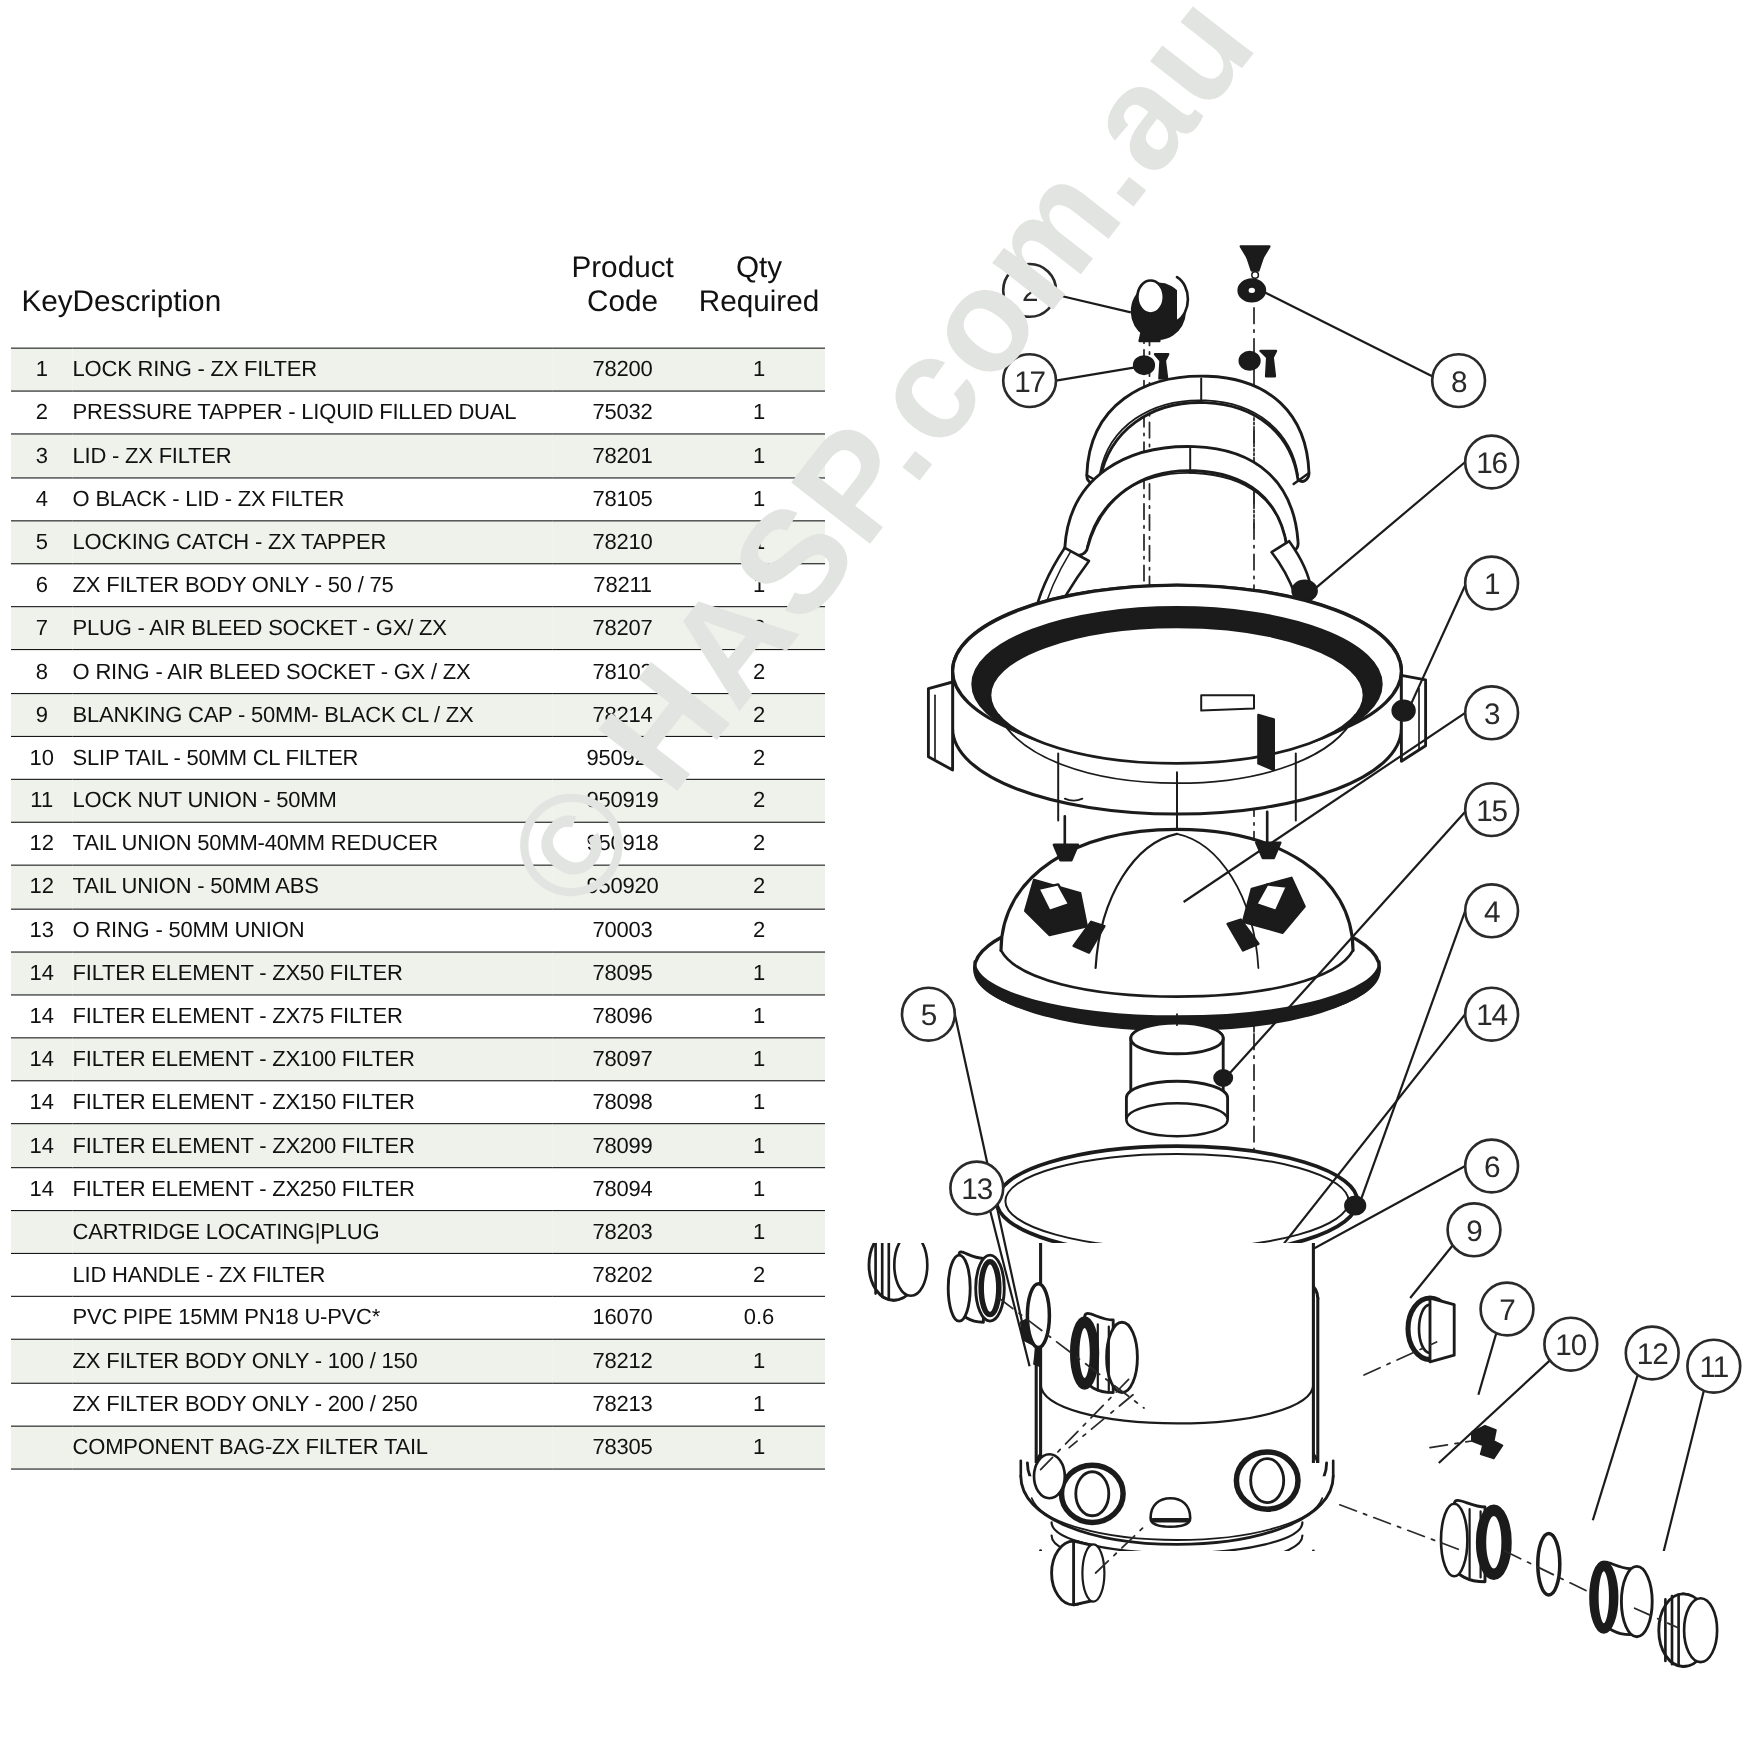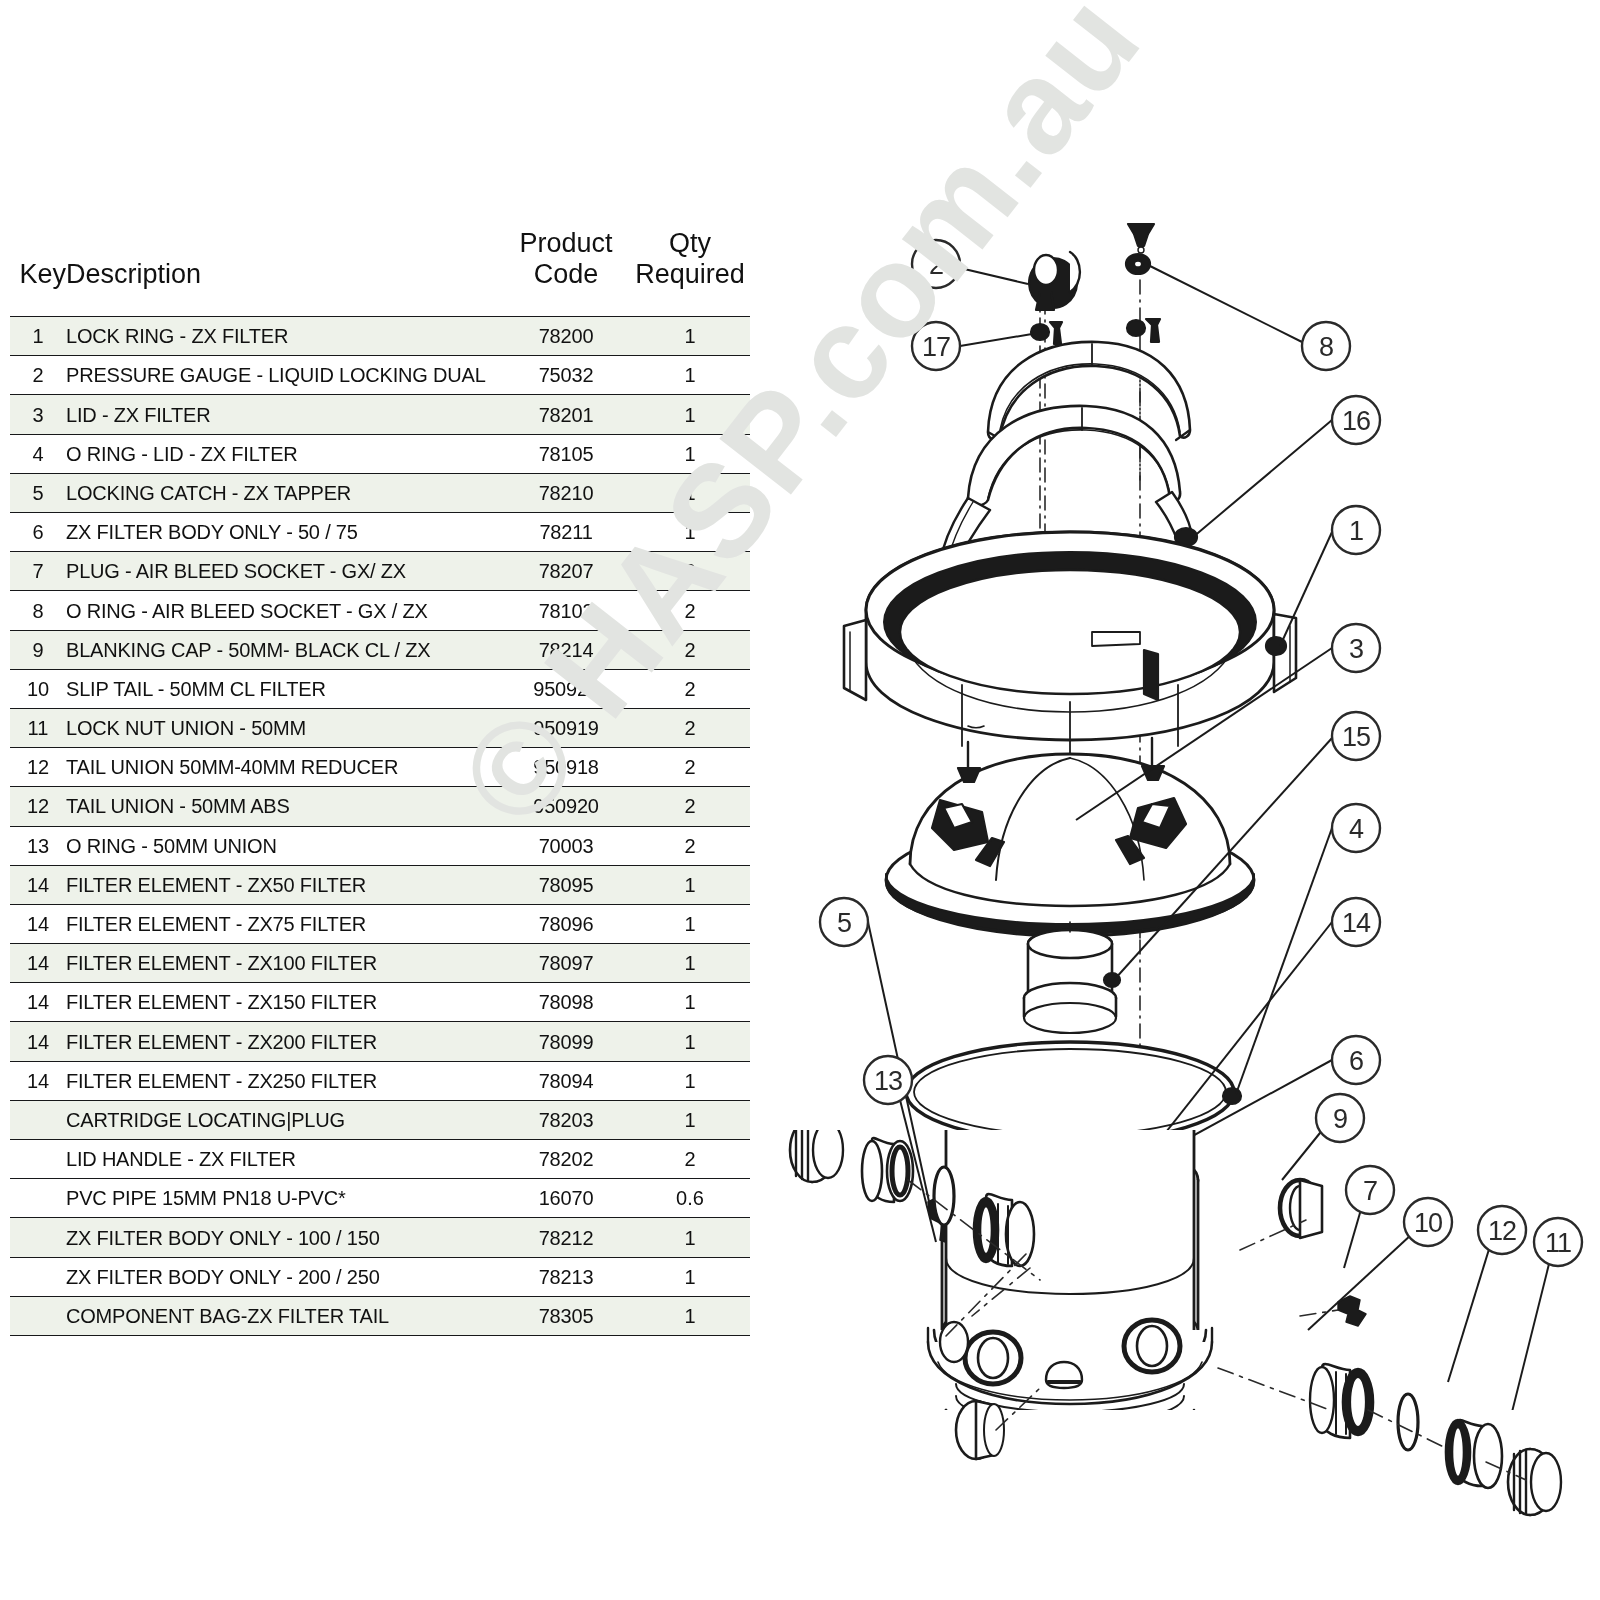--- a/index.html
+++ b/index.html
@@ -86,33 +86,33 @@
     </thead>
     <tbody id="parts-body">
         <tr class="alt">
           <td class="c-key">1</td>
           <td class="c-desc">LOCK RING  - ZX FILTER</td>
           <td class="c-code">78200</td>
           <td class="c-qty">1</td>
         </tr>
         <tr>
           <td class="c-key">2</td>
-          <td class="c-desc">PRESSURE GAUGE - LIQUID LOCKING DUAL</td>
+          <td class="c-desc">PRESSURE TAPPER - LIQUID FILLED DUAL</td>
           <td class="c-code">75032</td>
           <td class="c-qty">1</td>
         </tr>
         <tr class="alt">
           <td class="c-key">3</td>
           <td class="c-desc">LID - ZX FILTER</td>
           <td class="c-code">78201</td>
           <td class="c-qty">1</td>
         </tr>
         <tr>
           <td class="c-key">4</td>
-          <td class="c-desc">O RING - LID  - ZX  FILTER</td>
+          <td class="c-desc">O BLACK - LID  - ZX  FILTER</td>
           <td class="c-code">78105</td>
           <td class="c-qty">1</td>
         </tr>
         <tr class="alt">
           <td class="c-key">5</td>
           <td class="c-desc">LOCKING CATCH - ZX TAPPER</td>
           <td class="c-code">78210</td>
           <td class="c-qty">1</td>
         </tr>
         <tr>

